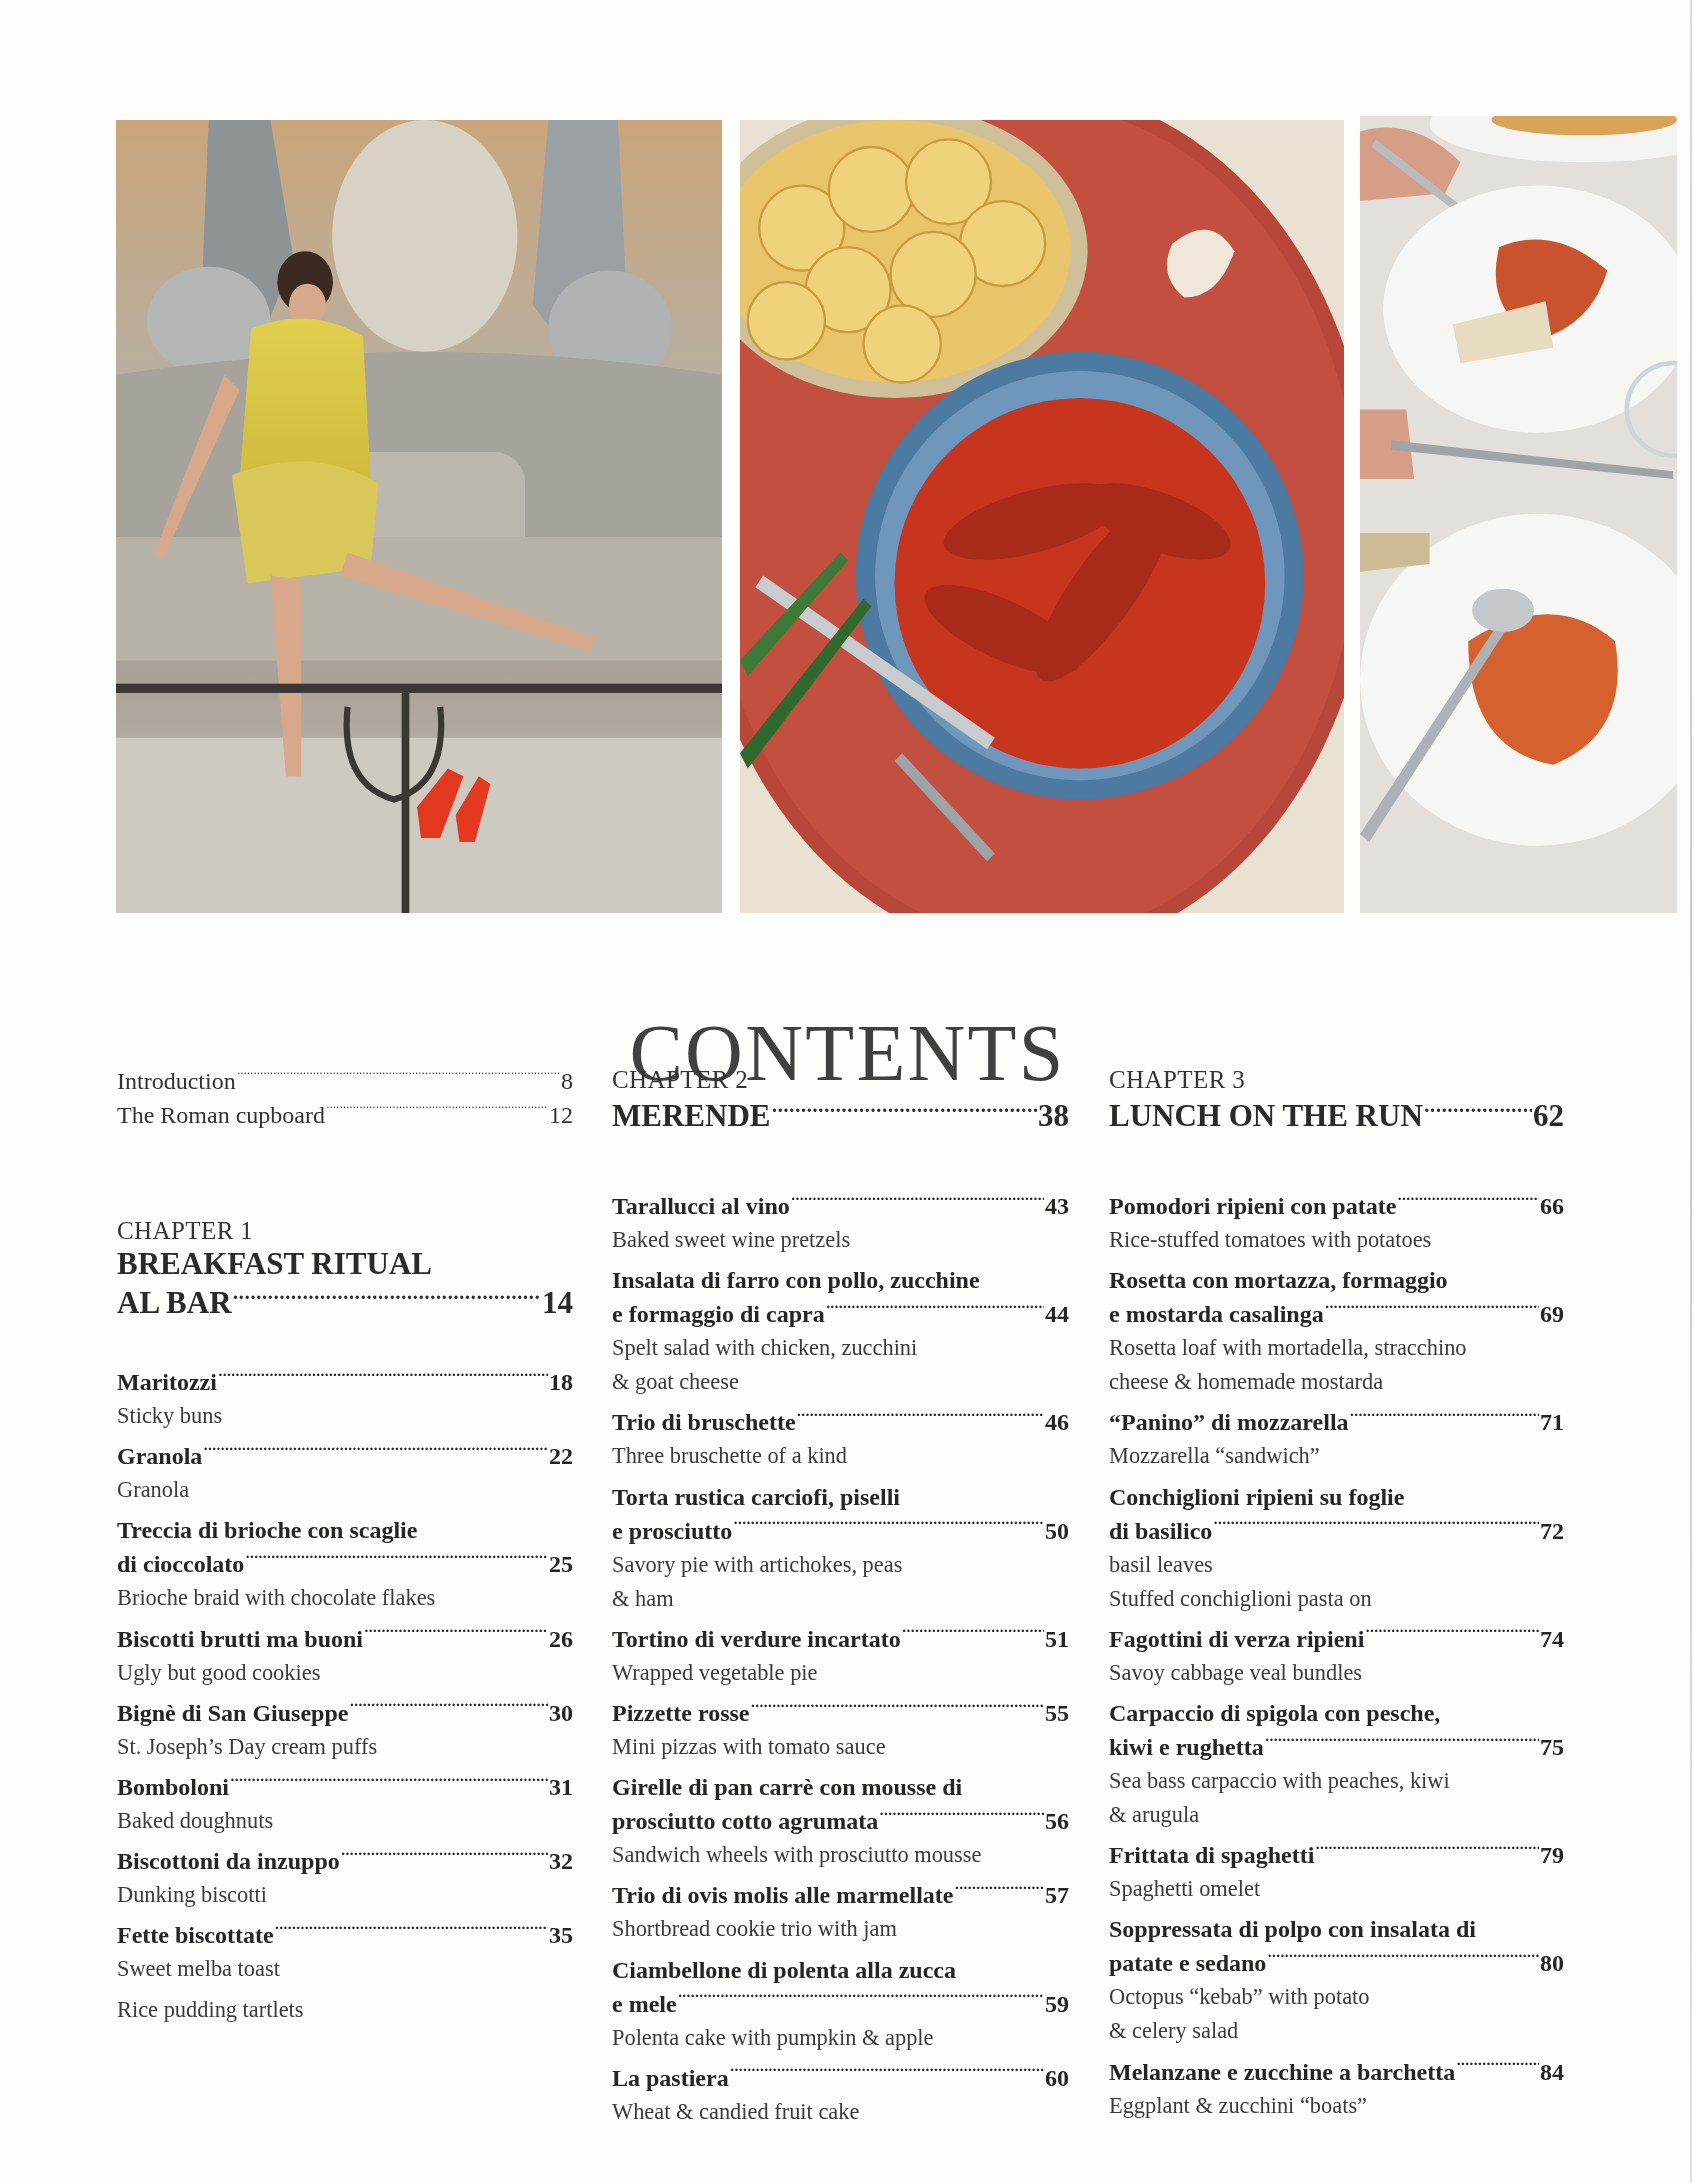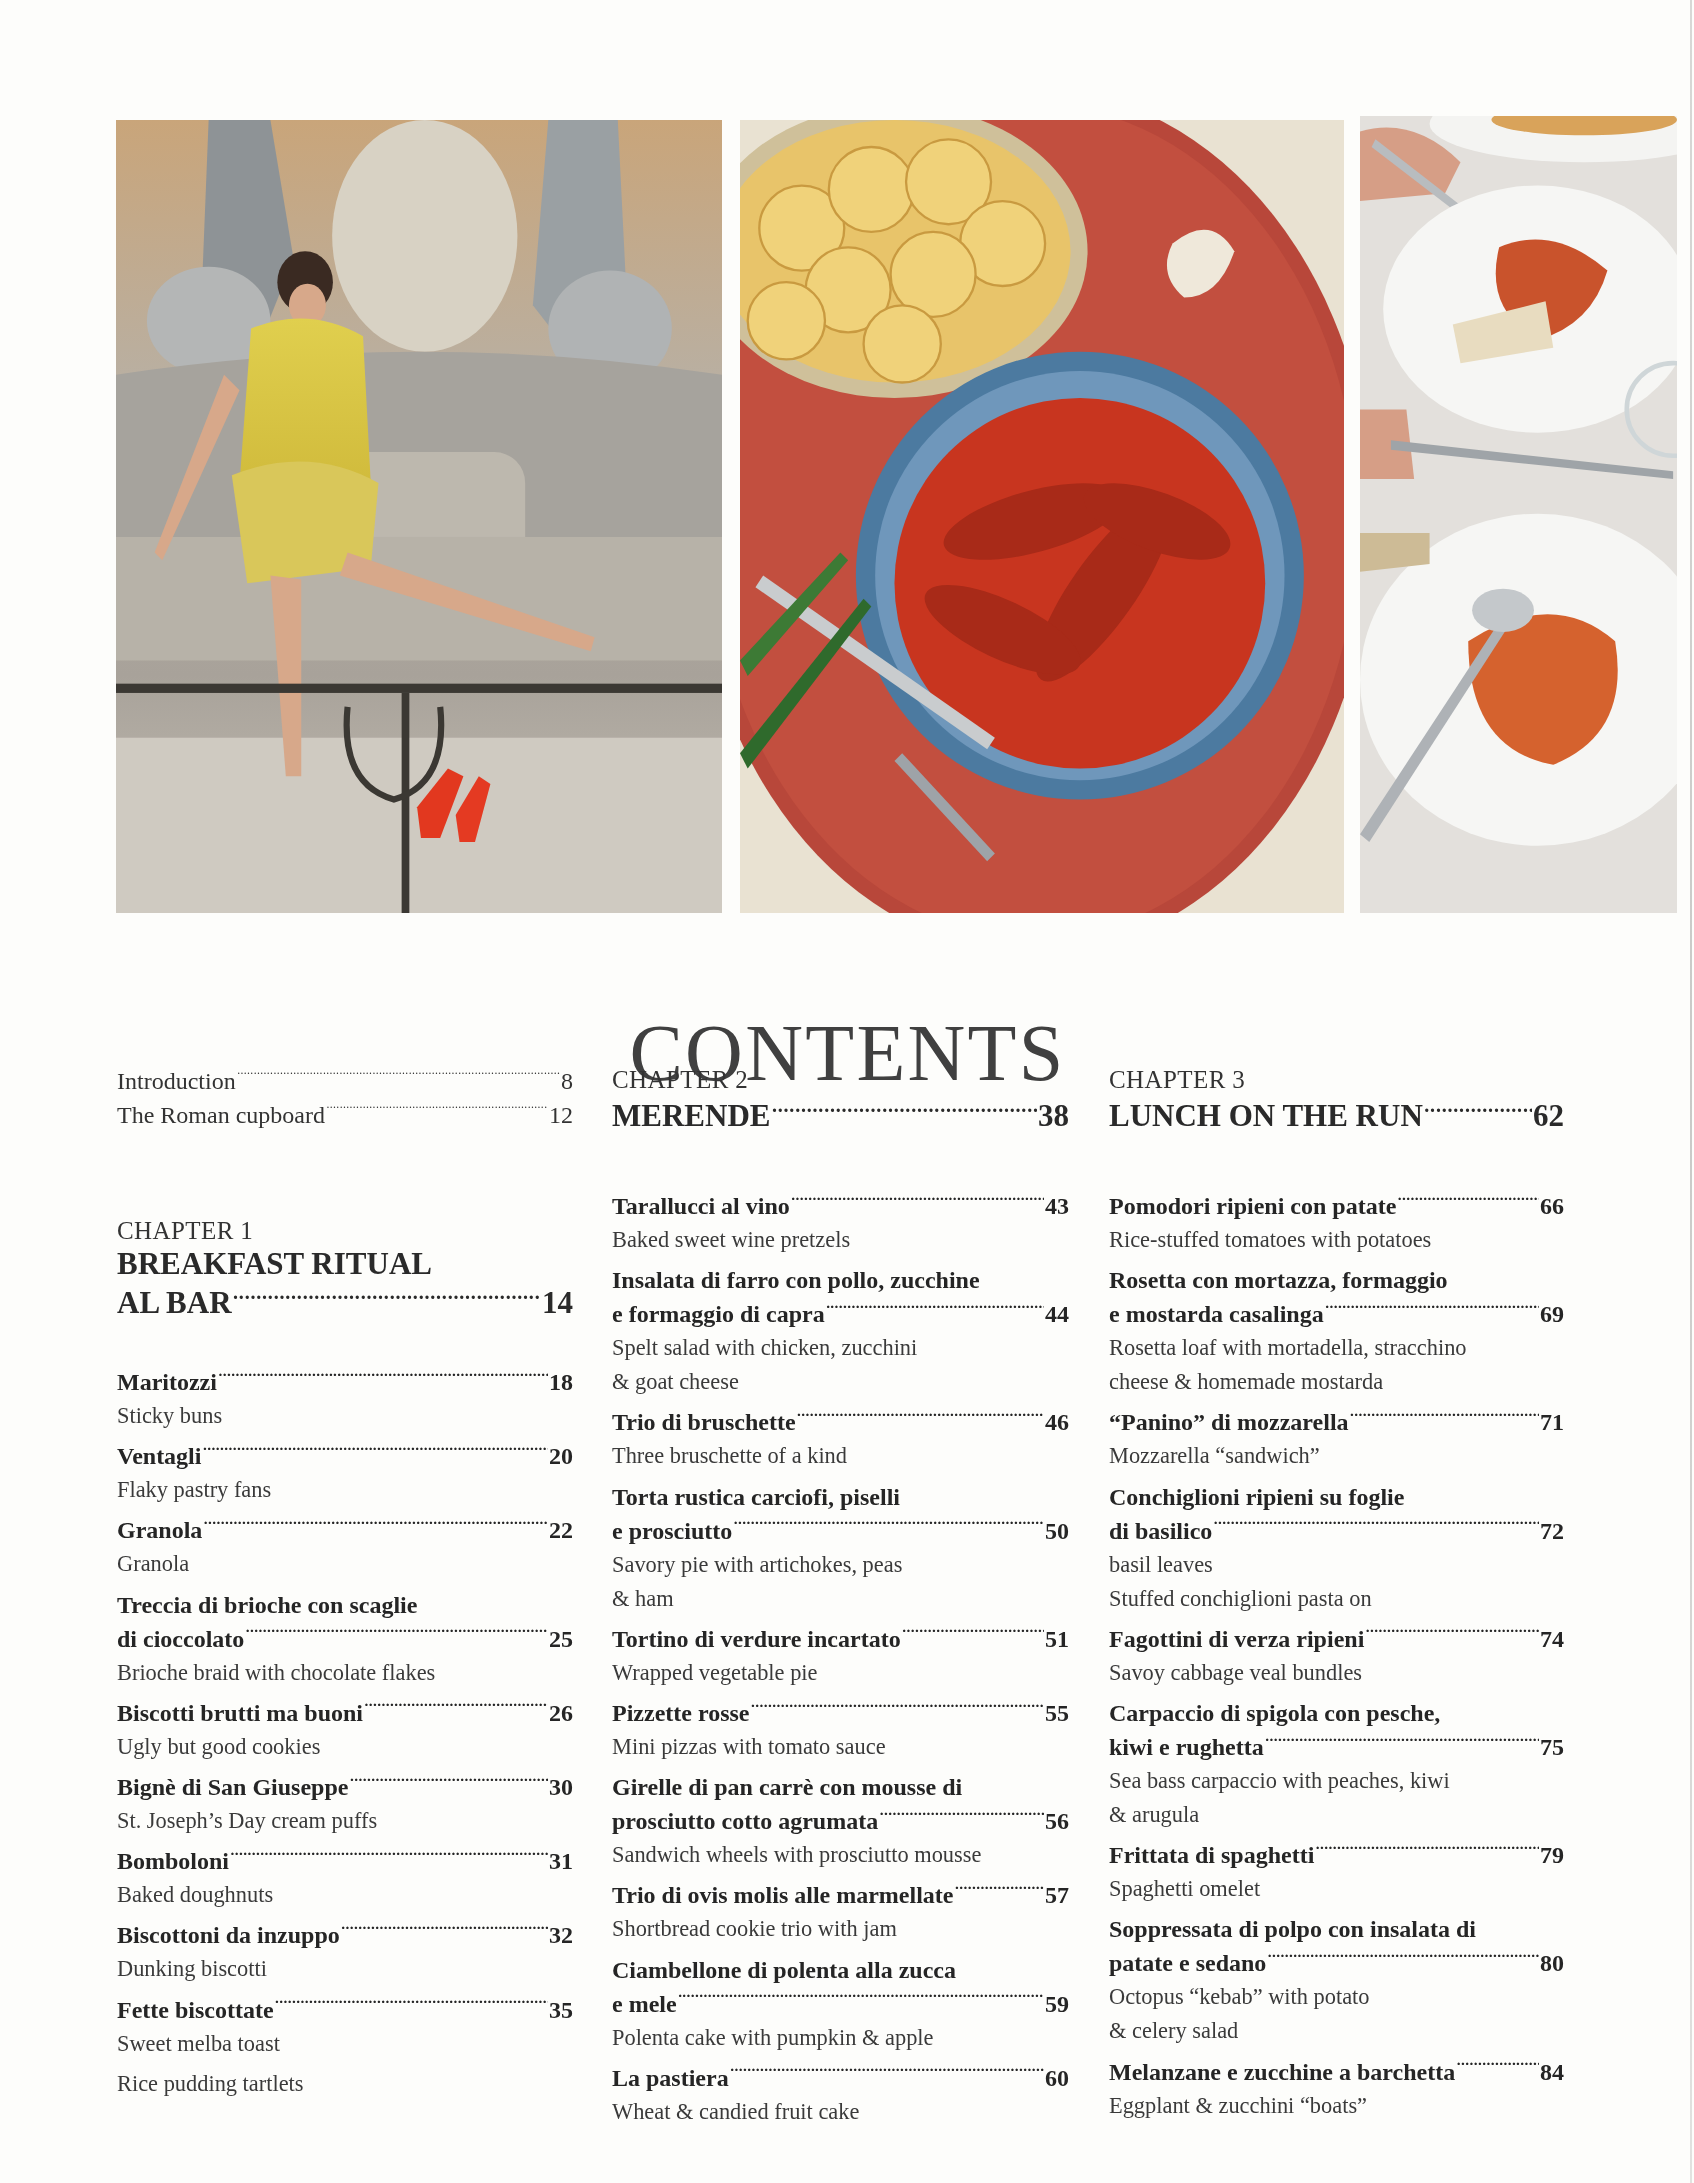--- a/index.html
+++ b/index.html
@@ -218,30 +218,20 @@
             <span>Maritozzi</span>
             <span class="lead"></span>
             <span class="page">18</span>
           </div>
         <div class="subtitle">
             <div>Sticky buns</div>
           </div>
       </div>
       <div class="entry">
         <div class="title row">
-            <span>Ventagli</span>
-            <span class="lead"></span>
-            <span class="page">20</span>
-          </div>
-        <div class="subtitle">
-            <div>Flaky pastry fans</div>
-          </div>
-      </div>
-      <div class="entry">
-        <div class="title row">
             <span>Granola</span>
             <span class="lead"></span>
             <span class="page">22</span>
           </div>
         <div class="subtitle">
             <div>Granola</div>
           </div>
       </div>
       <div class="entry">
         <div class="title">

